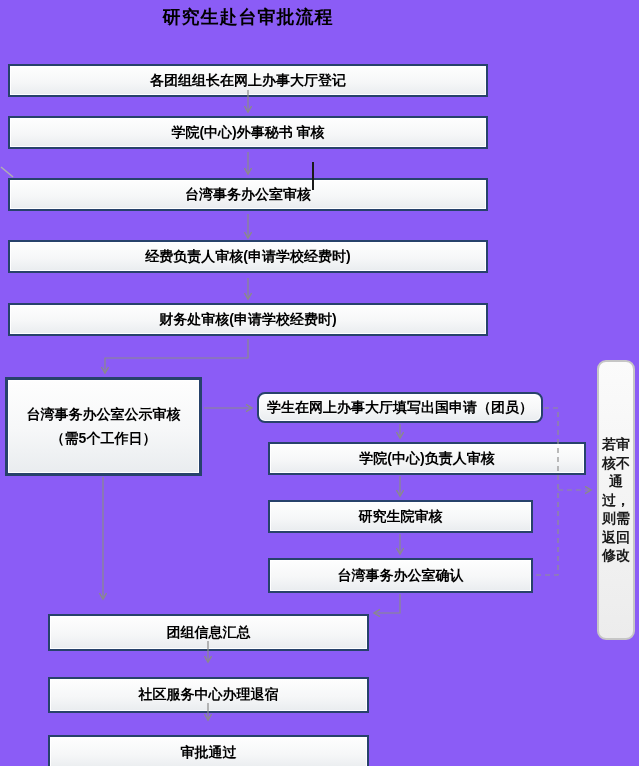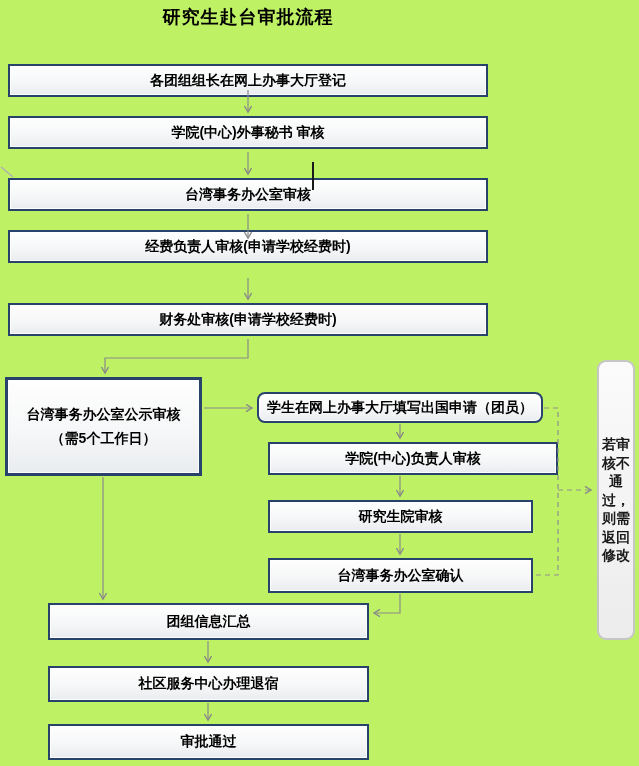--- a/index.html
+++ b/index.html
@@ -1,44 +1,44 @@
 <!DOCTYPE html>
 <html><head>
 <meta charset="utf-8">
 <style>
   html,body{margin:0;padding:0;background:#fff;}
   .canvas{
-    position:relative;width:639px;height:766px;background:#bef264;overflow:hidden;
+    position:relative;width:639px;height:766px;background:#8b5cf6;overflow:hidden;
     font-family:"Liberation Sans","DejaVu Sans",sans-serif;
   }
   .title{
     position:absolute;left:8px;top:5px;width:480px;text-align:center;
     font-size:18px;font-weight:bold;color:#000;letter-spacing:1px;
   }
   .box{
     position:absolute;box-sizing:border-box;
     border:2px solid #27426b;
     background:linear-gradient(to bottom,#fefefe 0%,#f6f7f8 55%,#e9ecef 100%);
     box-shadow:inset 0 0 0 1px #ffffff;
     display:flex;align-items:center;justify-content:center;
     font-size:14px;font-weight:bold;color:#000;text-align:center;
     z-index:1;line-height:1.25;
   }
   
   .b-main{left:8px;width:480px;height:33px;}
-  .b1{top:56px;margin-top:8px;} .b2{top:116px;} .b3{top:178px;} .b4{top:230px;} .b5{top:303px;}
+  .b1{top:56px;margin-top:8px;} .b2{top:116px;} .b3{top:178px;} .b4{top:240px;} .b5{top:303px;}
   
   .b-left{left:5px;top:377px;width:197px;height:99px;border-width:3px;flex-direction:column;line-height:1.7;}
   
   .b-r1{left:257px;top:392px;width:286px;height:31px;border-radius:8px;}
-  .b-r2{left:268px;top:442px;width:290px;height:33px;}
+  .b-r2{left:268px;top:442px;width:318px;height:33px;}
   .b-r3{left:268px;top:500px;width:265px;height:33px;}
   .b-r4{left:268px;top:558px;width:265px;height:35px;}
   
-  .b-c{left:48px;width:321px;height:36px;}
+  .b-c{left:48px;width:321px;height:36px;margin-top:11px;}
   .c1{top:603px;height:37px;} .c2{top:666px;} .c3{top:724px;}
   
   .note{
     position:absolute;left:597px;top:360px;width:38px;height:280px;box-sizing:border-box;
     border:2px solid #c6c6c6;border-radius:9px;
     background:linear-gradient(to bottom,#fbfbfb,#ececec);
     display:flex;align-items:center;justify-content:center;
     font-size:14px;font-weight:bold;color:#1a1a1a;text-align:center;
     line-height:1.32;z-index:1;
     word-break:normal;line-break:strict;

